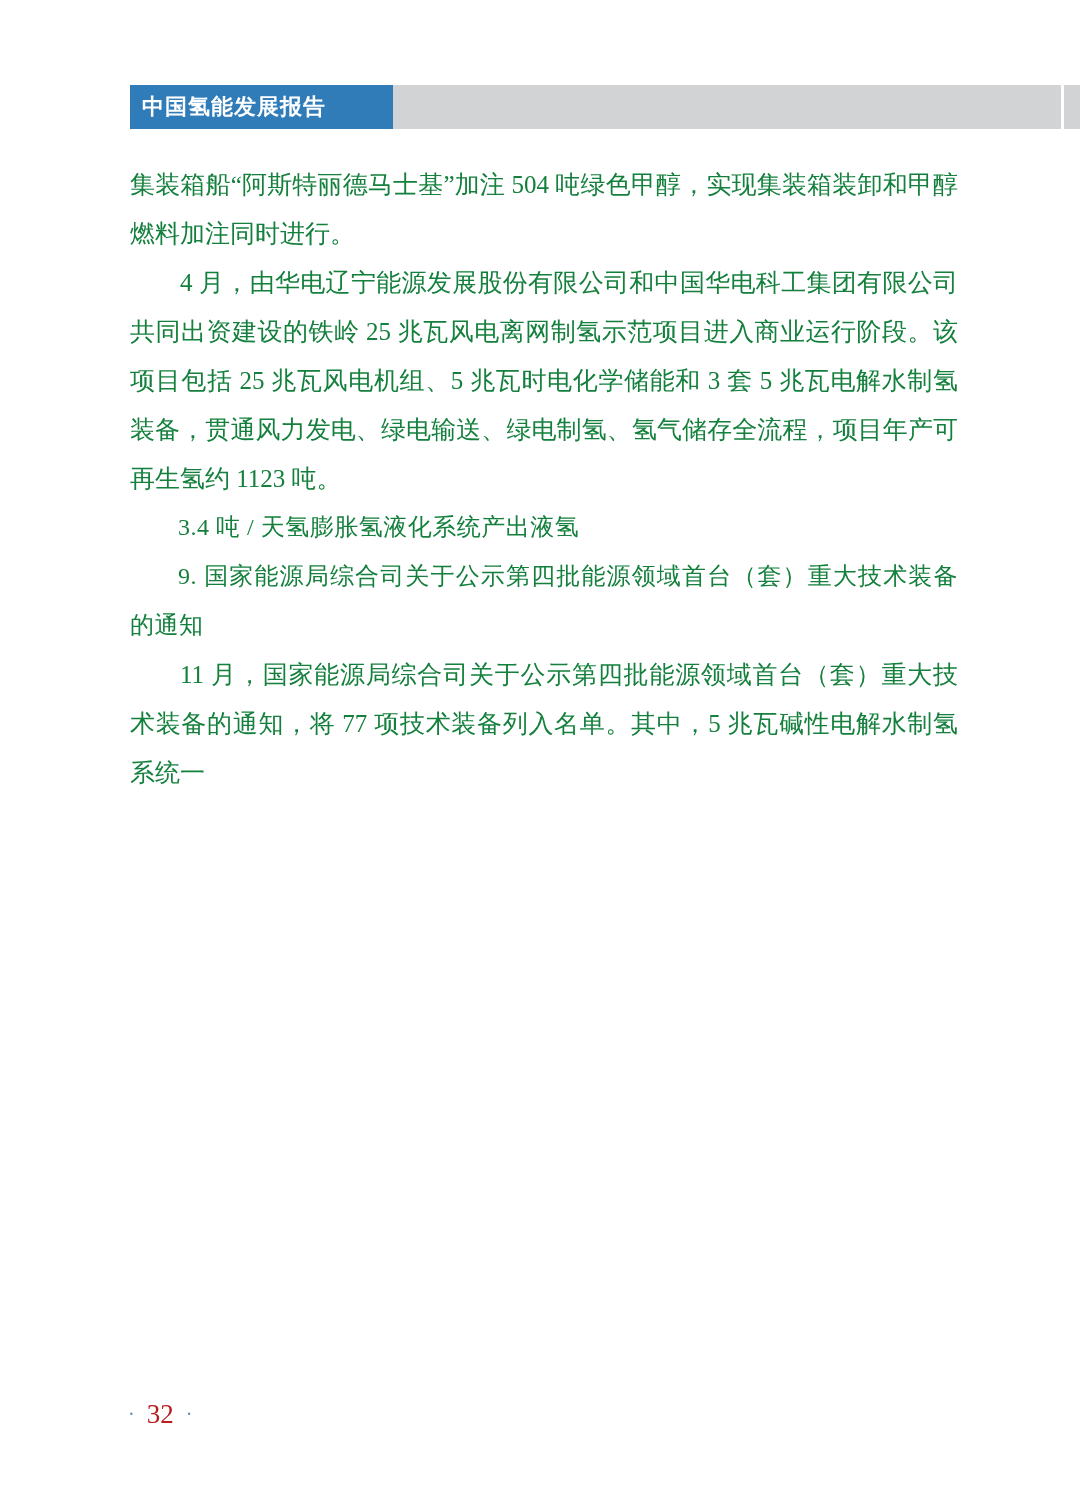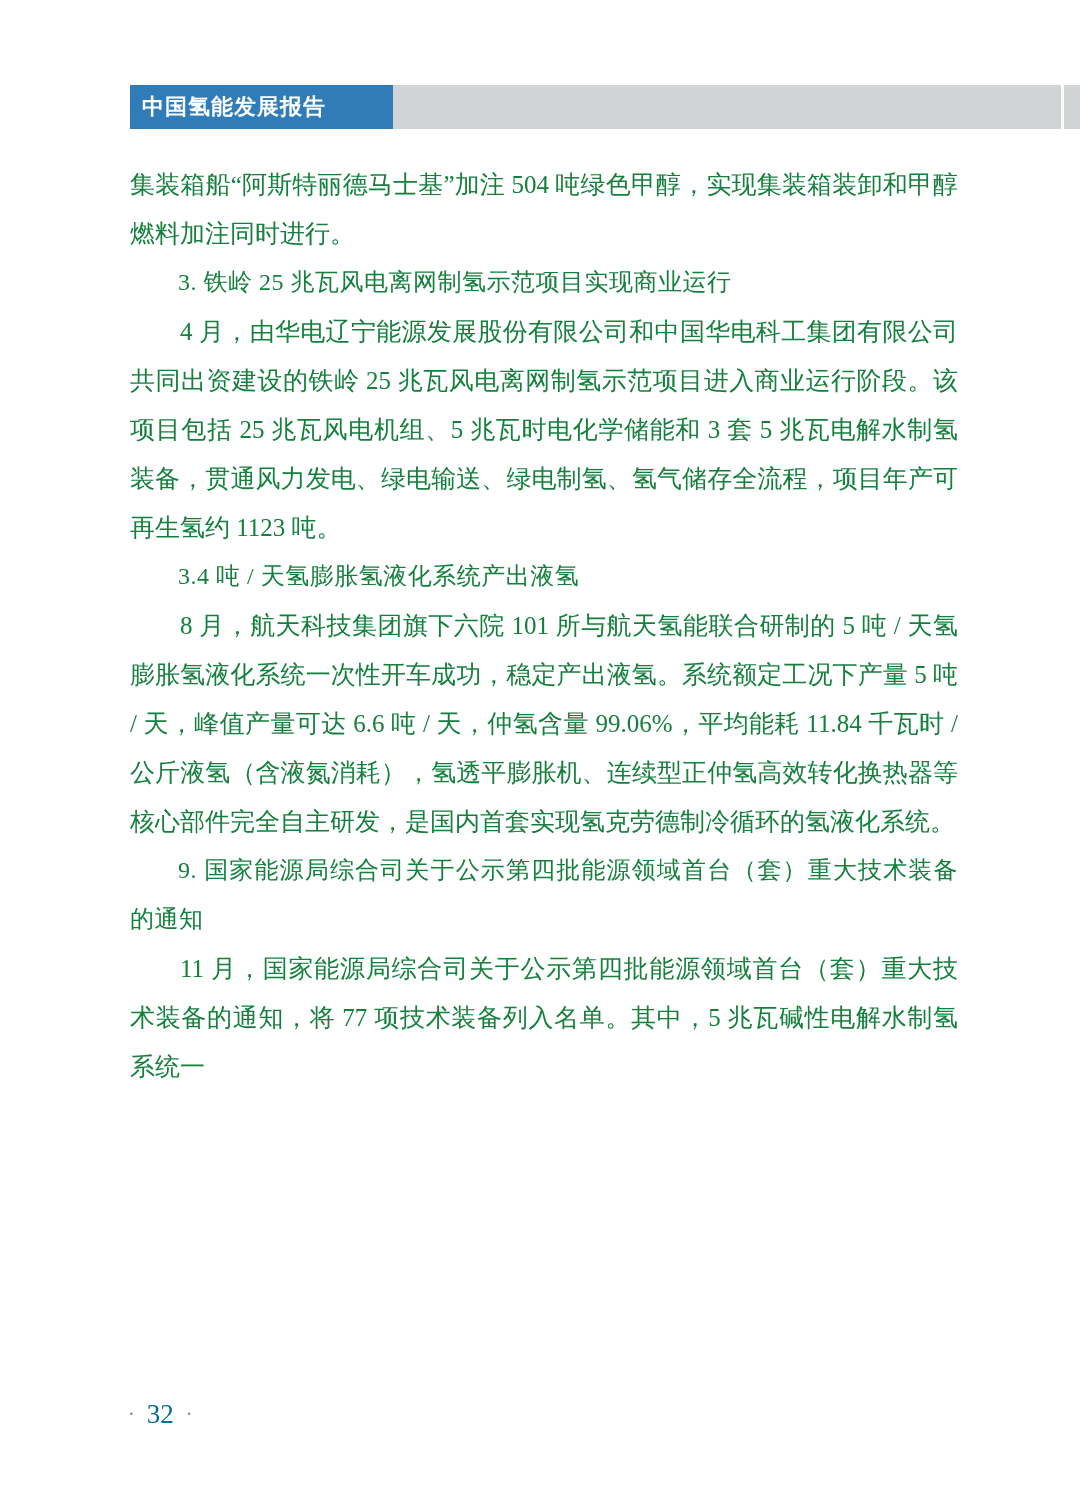--- a/index.html
+++ b/index.html
@@ -80,43 +80,41 @@
     display: flex;
     align-items: center;
     gap: 12px;
   }
   .footer .dot {
     color: #6f8cab;
     font-size: 20px;
     line-height: 36px;
   }
   .footer .pnum {
-    color: #0369a1;
+    color: #b91c1c;
     font-size: 27px;
     line-height: 36px;
     font-family: "Liberation Serif", "DejaVu Serif", serif;
   }
 </style>
 </head>
 <body>
 
 <div class="page">
 
   <div class="banner-title">
     <span>中国氢能发展报告</span>
   </div>
   <div class="banner-rule"></div>
   <div class="banner-rule-right"></div>
 
   <div class="body-text">
     <p class="cont">集装箱船“阿斯特丽德马士基”加注 504 吨绿色甲醇，实现集装箱装卸和甲醇燃料加注同时进行。</p>
-    <p class="kaiti">3. 铁岭 25 兆瓦风电离网制氢示范项目实现商业运行</p>
     <p>4 月，由华电辽宁能源发展股份有限公司和中国华电科工集团有限公司共同出资建设的铁岭 25 兆瓦风电离网制氢示范项目进入商业运行阶段。该项目包括 25 兆瓦风电机组、5 兆瓦时电化学储能和 3 套 5 兆瓦电解水制氢装备，贯通风力发电、绿电输送、绿电制氢、氢气储存全流程，项目年产可再生氢约 1123 吨。</p>
     <p class="kaiti">3.4 吨 / 天氢膨胀氢液化系统产出液氢</p>
-    <p>8 月，航天科技集团旗下六院 101 所与航天氢能联合研制的 5 吨 / 天氢膨胀氢液化系统一次性开车成功，稳定产出液氢。系统额定工况下产量 5 吨 / 天，峰值产量可达 6.6 吨 / 天，仲氢含量 99.06%，平均能耗 11.84 千瓦时 / 公斤液氢（含液氮消耗），氢透平膨胀机、连续型正仲氢高效转化换热器等核心部件完全自主研发，是国内首套实现氢克劳德制冷循环的氢液化系统。</p>
     <p class="kaiti">9. 国家能源局综合司关于公示第四批能源领域首台（套）重大技术装备的通知</p>
     <p>11 月，国家能源局综合司关于公示第四批能源领域首台（套）重大技术装备的通知，将 77 项技术装备列入名单。其中，5 兆瓦碱性电解水制氢系统一</p>
   </div>
 
   <div class="footer">
     <span class="dot">·</span>
     <span class="pnum">32</span>
     <span class="dot">·</span>
   </div>
 

